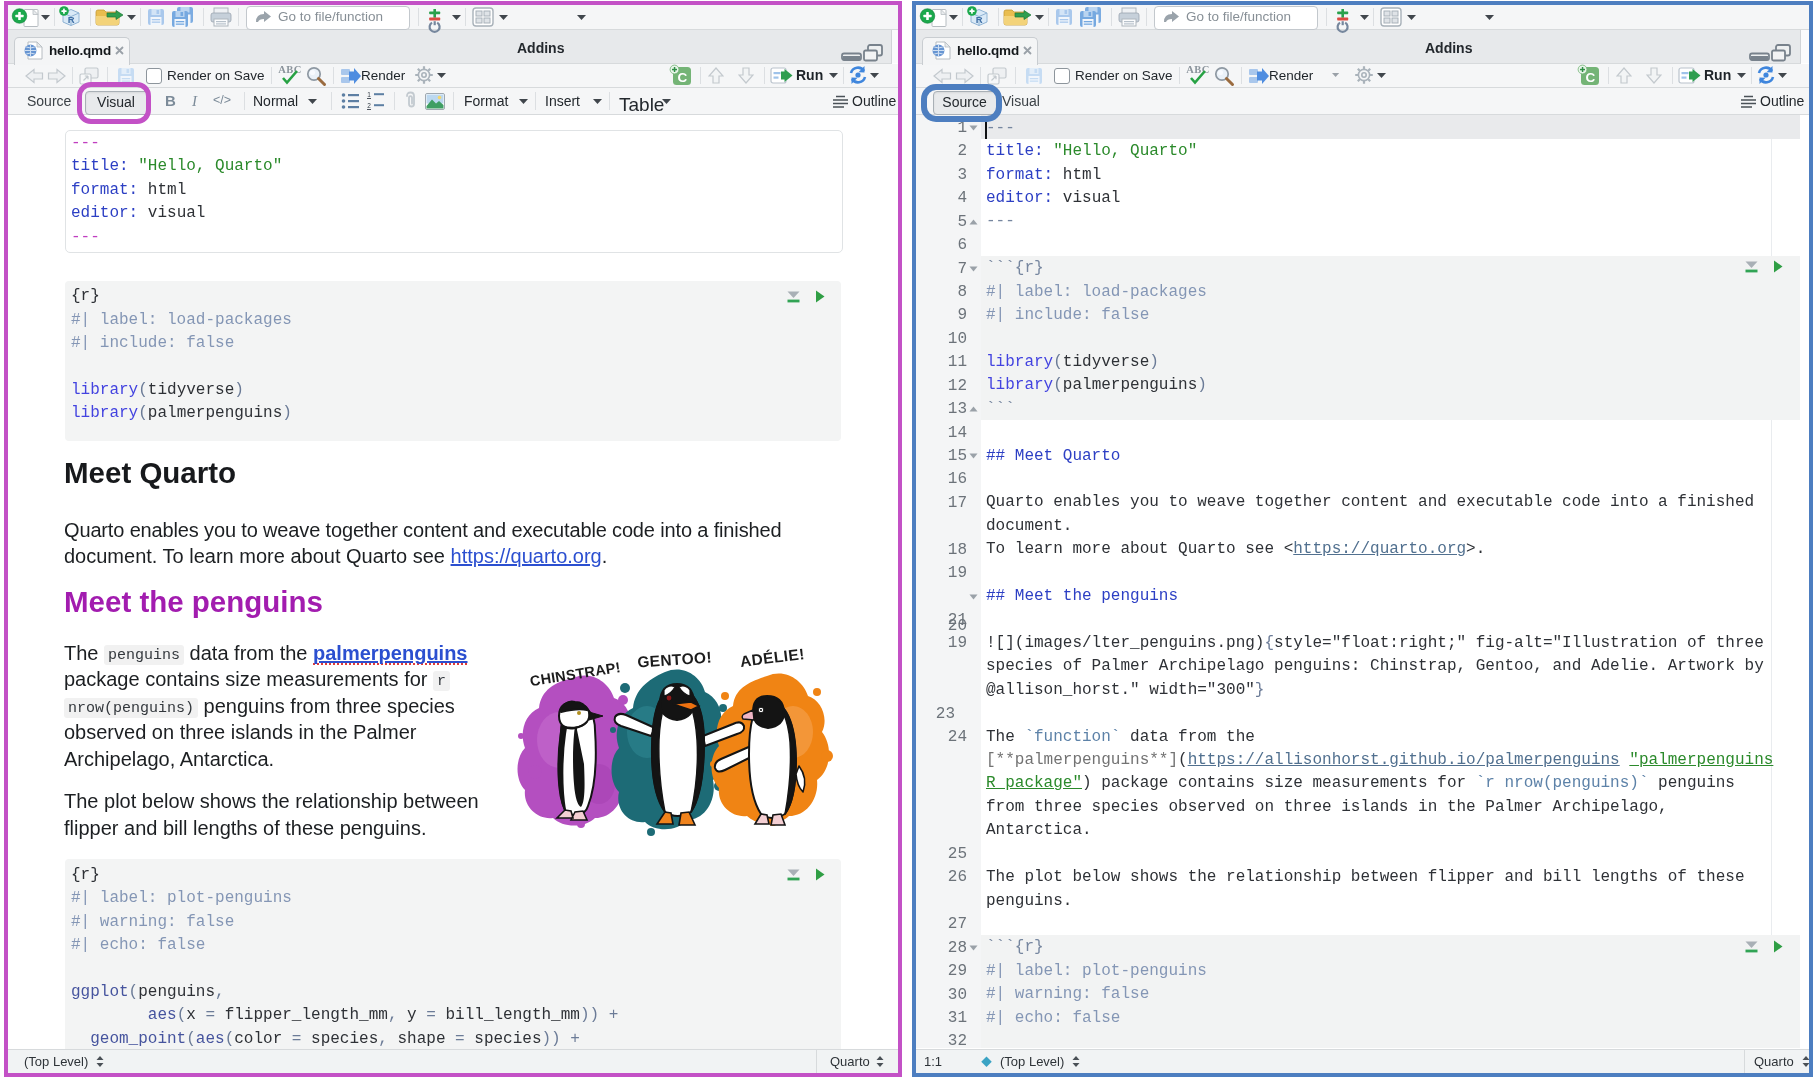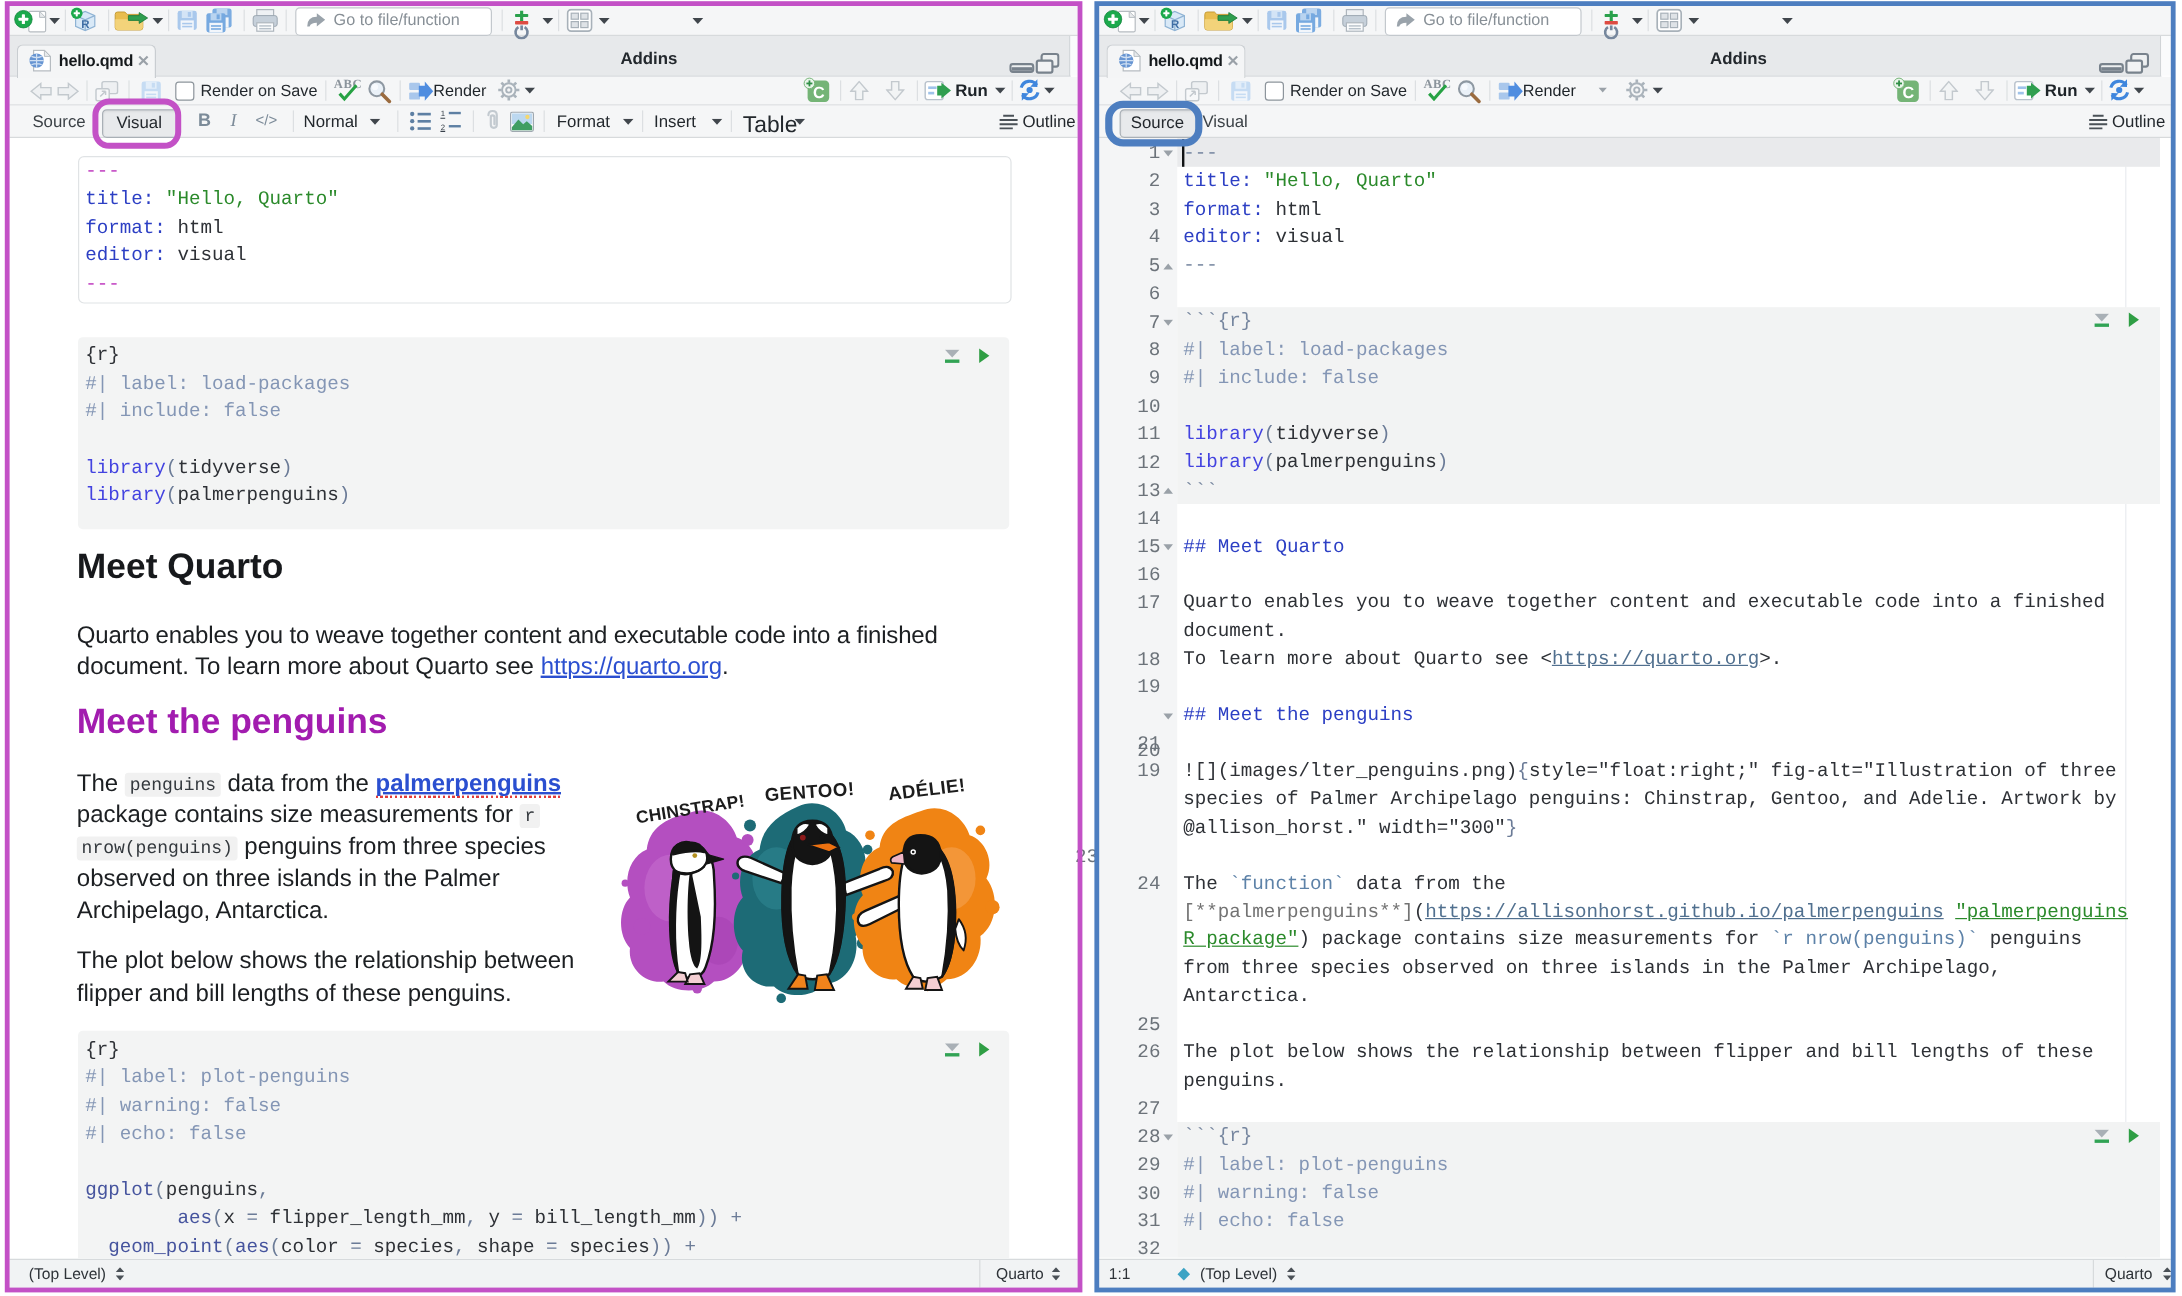--- a/index.html
+++ b/index.html
@@ -721,21 +721,21 @@
 <div class="code gnum" style="left:916px;top:615px;width:51px;">20</div>
 <svg style="position:absolute;left:969px;top:593.7000000000002px;" width="9" height="6" viewBox="0 0 9 6">
     <path d="M0.5 0.5 L8.5 0.5 L4.5 5.5 Z" fill="#9aa1a8"></path>
   </svg>
 <div class="code" style="left:986px;top:585.0px;font-size:16px;"><span class="h">## Meet the penguins</span></div>
 <div class="code gnum" style="left:916px;top:608.8px;width:51px;">21</div>
 <div class="code gnum" style="left:916px;top:632.2px;width:51px;">19</div>
 <div class="code" style="left:986px;top:631.9px;font-size:16px;"><span class="d">![](images/lter_penguins.png)</span><span class="p">{</span><span class="d">style="float:right;" fig-alt="Illustration of three</span></div>
 <div class="code" style="left:986px;top:655.3px;font-size:16px;"><span class="d">species of Palmer Archipelago penguins: Chinstrap, Gentoo, and Adelie. Artwork by</span></div>
 <div class="code" style="left:986px;top:678.7px;font-size:16px;"><span class="d">@allison_horst." width="300"</span><span class="p">}</span></div>
-<div class="code gnum" style="left:864px;top:702.5px;width:51px;">23</div>
+<div class="code gnum" style="left:904px;top:702.5px;width:51px;">23</div>
 <div class="code gnum" style="left:916px;top:725.9px;width:51px;">24</div>
 <div class="code" style="left:986px;top:725.5px;font-size:16px;"><span class="d">The </span><span class="st">`function`</span><span class="d"> data from the</span></div>
 <div class="code" style="left:986px;top:749.0px;font-size:16px;"><span class="br">[**palmerpenguins**]</span><span class="d">(</span><span class="u">https://allisonhorst.github.io/palmerpenguins</span><span class="d"> </span><span class="g">"palmerpenguins</span></div>
 <div class="code" style="left:986px;top:772.4px;font-size:16px;"><span class="g">R package"</span><span class="d">)</span><span class="d"> package contains size measurements for </span><span class="st">`r nrow(penguins)`</span><span class="d"> penguins</span></div>
 <div class="code" style="left:986px;top:795.8px;font-size:16px;"><span class="d">from three species observed on three islands in the Palmer Archipelago,</span></div>
 <div class="code" style="left:986px;top:819.2px;font-size:16px;"><span class="d">Antarctica.</span></div>
 <div class="code gnum" style="left:916px;top:843.0px;width:51px;">25</div>
 <div class="code gnum" style="left:916px;top:866.4px;width:51px;">26</div>
 <div class="code" style="left:986px;top:866.1px;font-size:16px;"><span class="d">The plot below shows the relationship between flipper and bill lengths of these</span></div>
 <div class="code" style="left:986px;top:889.5px;font-size:16px;"><span class="d">penguins.</span></div>

